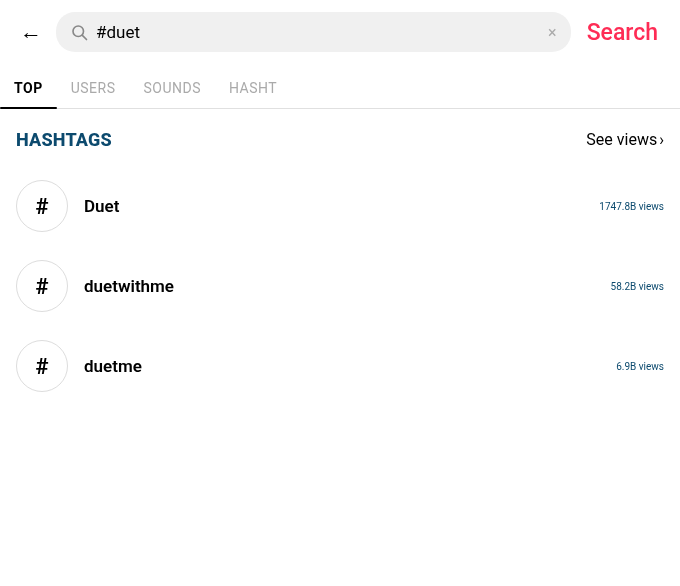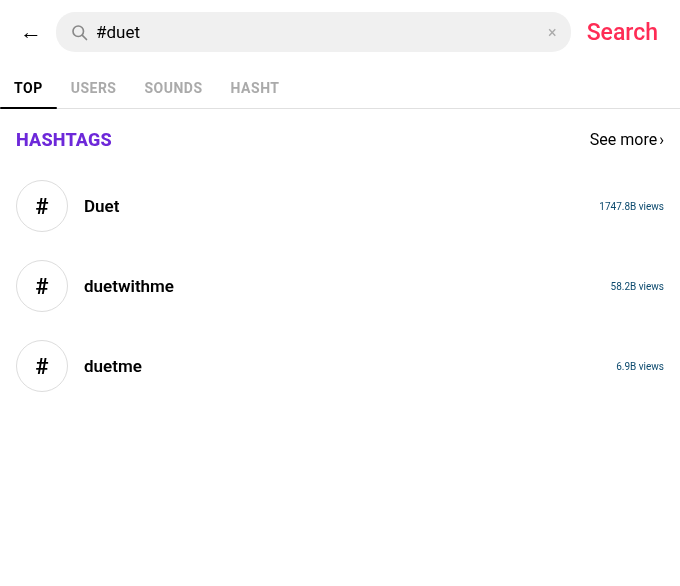--- a/index.html
+++ b/index.html
@@ -88,21 +88,21 @@
     .tabs {
       display: flex;
       border-bottom: 1px solid #e0e0e0;
       padding: 0 0;
       margin-top: 4px;
     }
 
     .tab {
       padding: 12px 14px;
       font-size: 14px;
-      font-weight: 700;
+      font-weight: 400;
       color: #aaa;
       cursor: pointer;
       position: relative;
       white-space: nowrap;
       letter-spacing: 0.5px;
     }
 
     .tab.active {
       color: #000;
       font-weight: 700;
@@ -127,21 +127,21 @@
     .section-header {
       display: flex;
       align-items: center;
       justify-content: space-between;
       margin-bottom: 16px;
     }
 
     .section-title {
       font-size: 18px;
       font-weight: 800;
-      color: #6d28d9;
+      color: #0c4a6e;
       letter-spacing: 0.2px;
     }
 
     .see-more {
       display: flex;
       align-items: center;
       font-size: 16px;
       color: #000;
       cursor: pointer;
       gap: 2px;
@@ -227,21 +227,21 @@
   <div class="tab active">TOP</div>
   <div class="tab">USERS</div>
   <div class="tab">SOUNDS</div>
   <div class="tab">HASHT</div>
 </div>
 
 <div class="content">
   <div class="section-header">
     <span class="section-title">HASHTAGS</span>
     <div class="see-more">
-      <span>See more</span>
+      <span>See views</span>
       <span class="chevron-right"> ›</span>
     </div>
   </div>
 
   <div class="hashtag-list">
 
     <div class="hashtag-item">
       <div class="hashtag-icon-circle">
         <span class="hashtag-symbol">#</span>
       </div>

